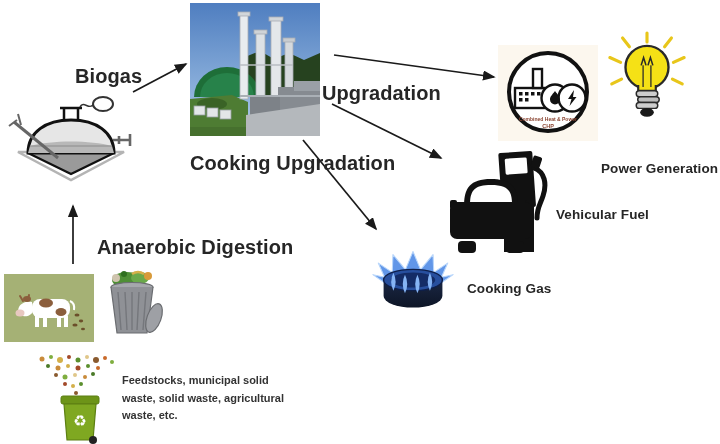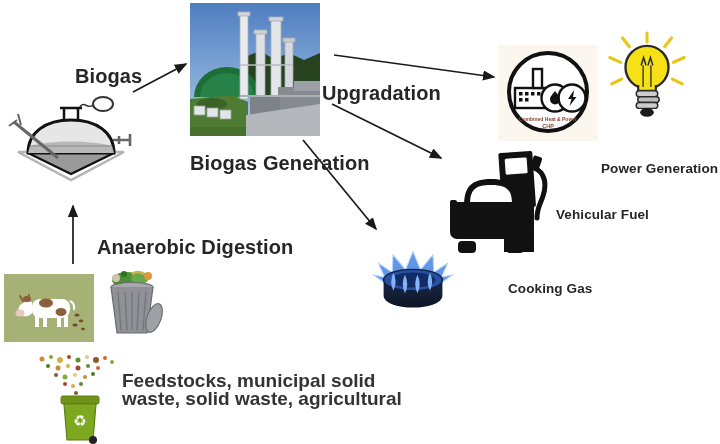--- a/index.html
+++ b/index.html
@@ -1,21 +1,21 @@
 <!DOCTYPE html>
 <html><head>
 <meta charset="utf-8">
 <style>
   html,body{margin:0;padding:0;}
   body{font-family:"Liberation Sans",sans-serif;background:#ffffff;}
   .canvas{position:relative;width:720px;height:444px;background:#ffffff;overflow:hidden;}
   .abs{position:absolute;}
   .lbl{position:absolute;font-weight:700;color:#262626;font-size:20px;white-space:nowrap;letter-spacing:.1px;}
   .lbl.small{font-size:13.5px;}
-  .feeds{position:absolute;font-weight:700;color:#333333;font-size:19px;line-height:17.5px;white-space:nowrap;}
+  .feeds{position:absolute;font-weight:700;color:#333333;font-size:11px;line-height:17.5px;white-space:nowrap;}
   svg{display:block;}
   .arrowlayer{position:absolute;left:0;top:0;pointer-events:none;}
 </style>
 </head>
 <body>
 
 <div class="canvas">
 
   <svg class="arrowlayer" width="720" height="444">
     <defs>
@@ -278,25 +278,26 @@
           <circle cx="42" cy="39" r="2" fill="#8a5a2e"></circle>
       </g>
       <rect x="27" y="42" width="38" height="8" rx="2" fill="#6d9418" stroke="#5c7f12" stroke-width="1"></rect>
       <path d="M30,50 L33,86 L59,86 L62,50 Z" fill="#7fa821" stroke="#5c7f12" stroke-width="1.2"></path>
       <text x="46" y="72" text-anchor="middle" font-size="15" fill="#ffffff">♻</text>
       <circle cx="59" cy="86" r="4" fill="#222222"></circle>
     </svg>
   </div>
 
   <span class="lbl" style="left:75px;top:65px;">Biogas</span>
-  <span class="lbl" style="left:190px;top:152px;">Biogas Generation</span>
+  <span class="lbl" style="left:190px;top:152px;">Cooking Upgradation</span>
   <span class="lbl" style="left:322px;top:82px;">Upgradation</span>
   <span class="lbl" style="left:97px;top:236px;text-align:center;">Anaerobic Digestion</span>
   <span class="lbl small" style="left:601px;top:161px;">Power Generation</span>
   <span class="lbl small" style="left:556px;top:207px;">Vehicular Fuel</span>
-  <span class="lbl small" style="left:467px;top:281px;margin-left:41px;">Cooking Gas</span>
+  <span class="lbl small" style="left:467px;top:281px;">Cooking Gas</span>
 
   <div class="feeds" style="left:122px;top:372px;">
     <div>Feedstocks, municipal solid</div>
     <div>waste, solid waste, agricultural</div>
+    <div>waste, etc.</div>
   </div>
 
 </div>
 
 </body></html>

